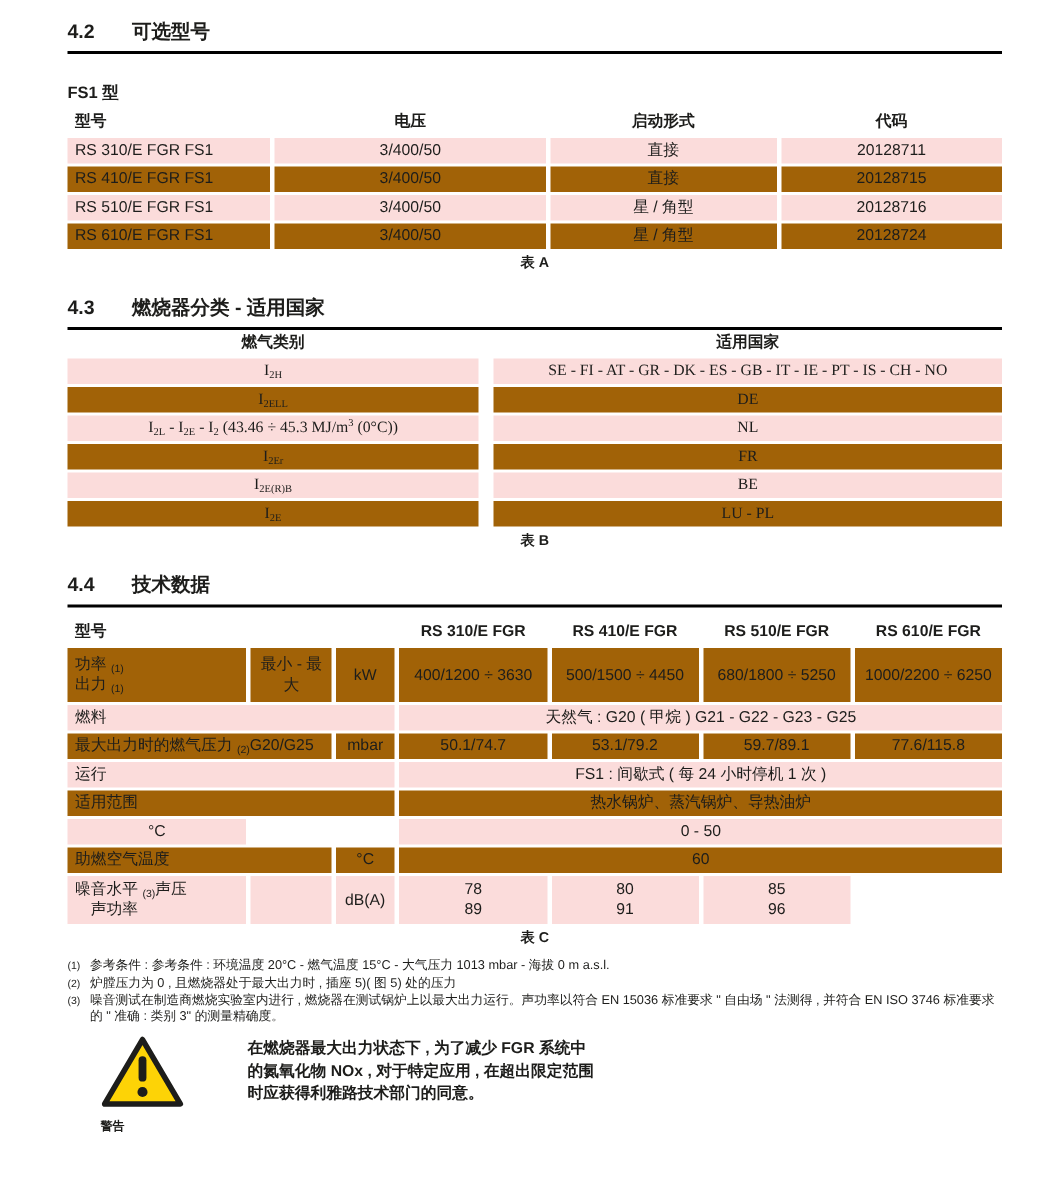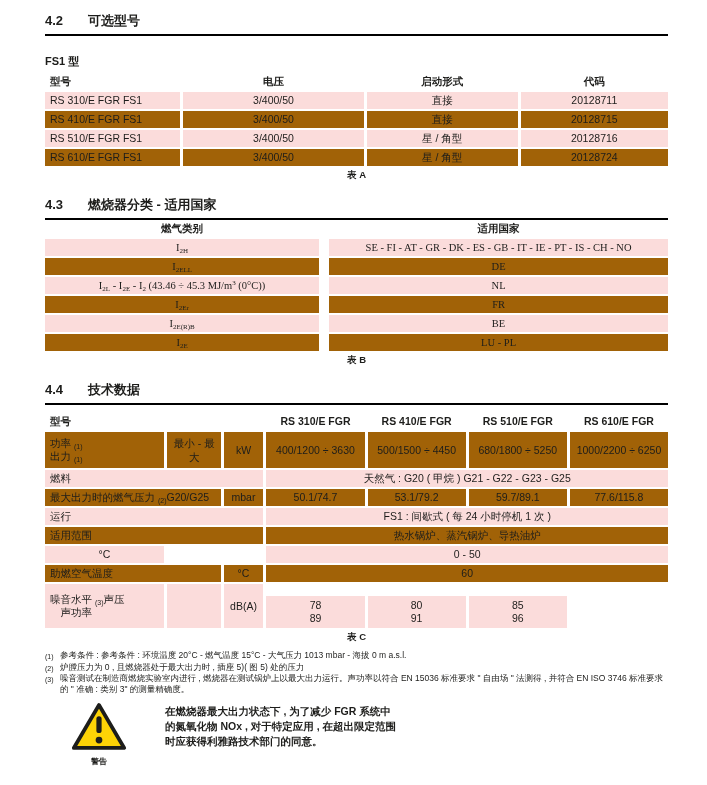--- a/index.html
+++ b/index.html
@@ -27,35 +27,35 @@
 
   .table-a { margin-top:4px; grid-template-columns:21.7% 29% 24.2% 1fr; }
   .table-b { margin-top:0; grid-template-columns:44% 1fr; column-gap:10px;font-family:Liberation Serif, serif; }
   .table-c { margin-top:8px; grid-template-columns:19.1% 8.6% 6.4% repeat(4,1fr); }
 
   .sp13 { grid-column:1 / 4; }
   .sp12 { grid-column:1 / 3; }
   .sp47 { grid-column:4 / 8; }
   .tall { min-height:36px; }
   .tall2 { min-height:32px; }
-  .pre { white-space:pre-line;margin-top:12px; }
+  .pre { white-space:pre-line; }
   .minmax { justify-content:flex-start; text-align:center; padding:2px 2px 2px 3px; line-height:14px; }
 
   .rt-sub { font-size:7px; vertical-align:-2px; line-height:0; }
   .rt-sup { font-size:7px; vertical-align:4px; line-height:0; }
 
   
   .footnotes { margin-top:6px; }
   .footnote { display:flex; margin-top:1px; }
   .fn-marker { width:15px; flex:none; font-size:7px; padding-top:3px; }
   .fn-text { font-size:8.5px; line-height:10.5px; }
 
   
   .warning { display:flex; align-items:flex-start; margin-top:8px; }
-  .warn-icon-box { margin-left:22px; width:64px; flex:none; text-align:center; }
+  .warn-icon-box { margin-left:22px; width:64px; flex:none; text-align:left; }
   .warn-label { font-size:8px; font-weight:bold; margin-top:1px; }
   .warn-text { margin-left:34px; font-size:10.5px; font-weight:bold;
                line-height:15px; white-space:pre-line; padding-top:2px; }
 </style>
 </head>
 <body>
 
 <div class="content">
 
   <div class="sec">

